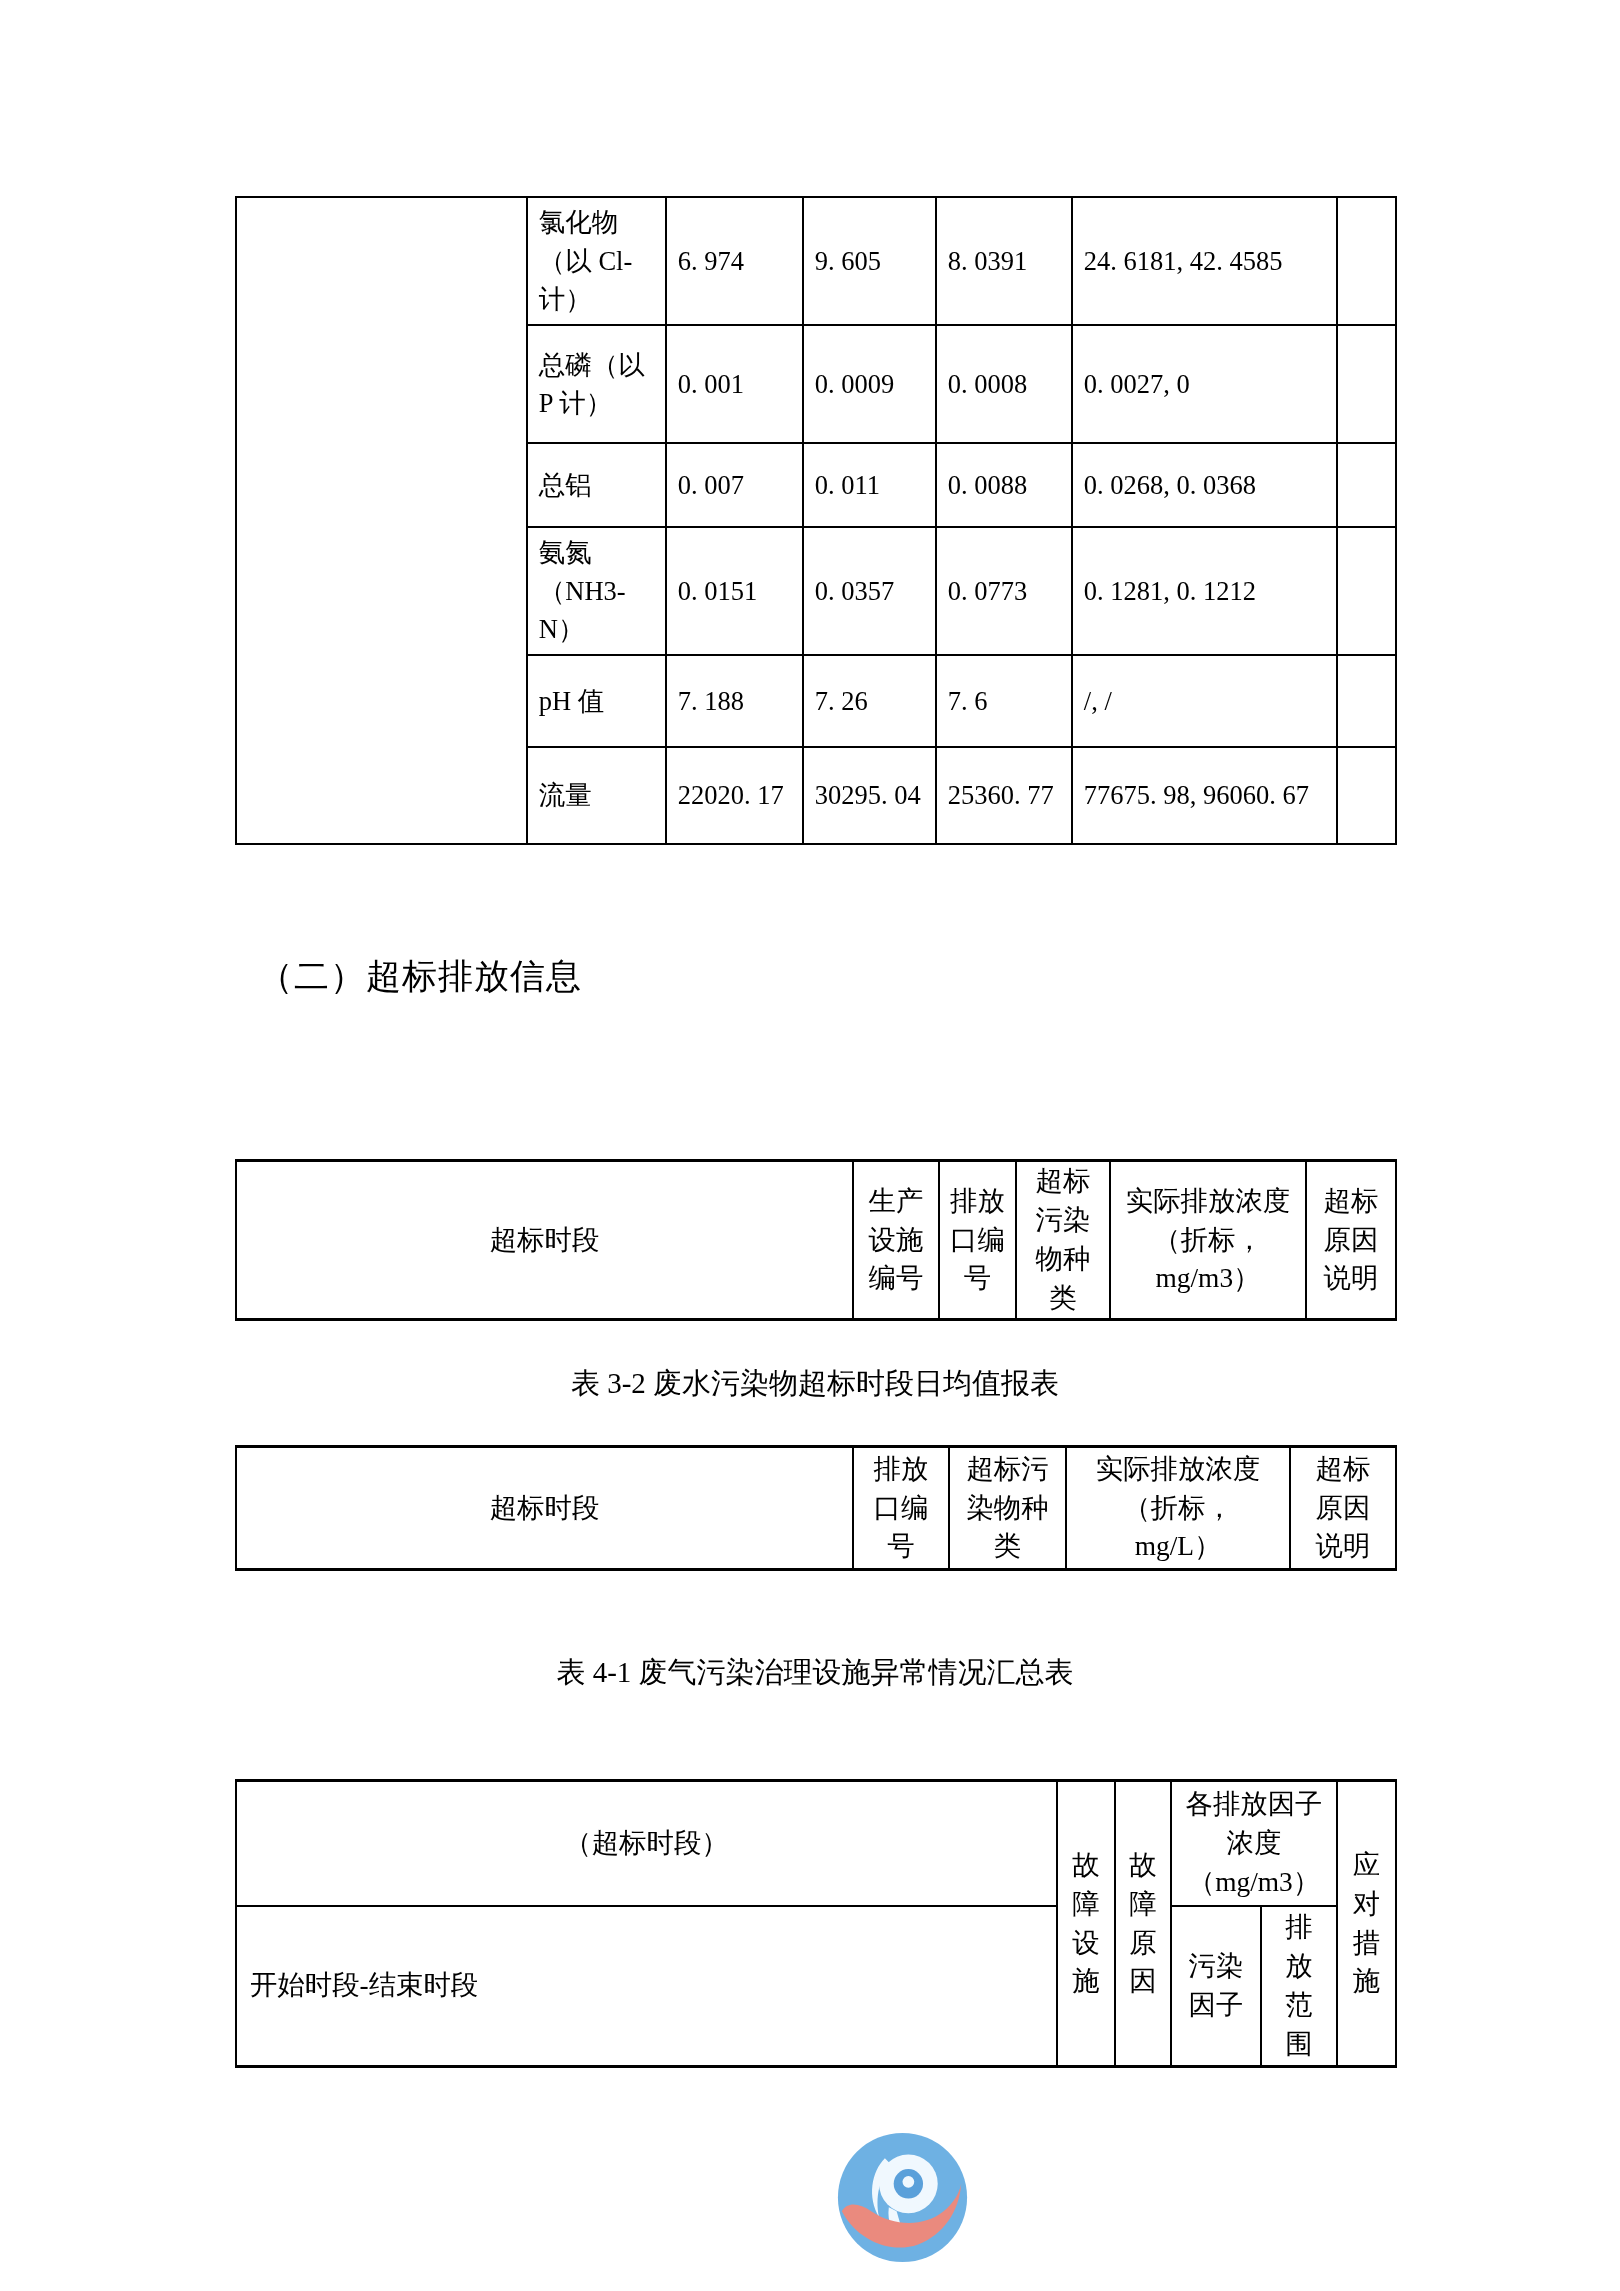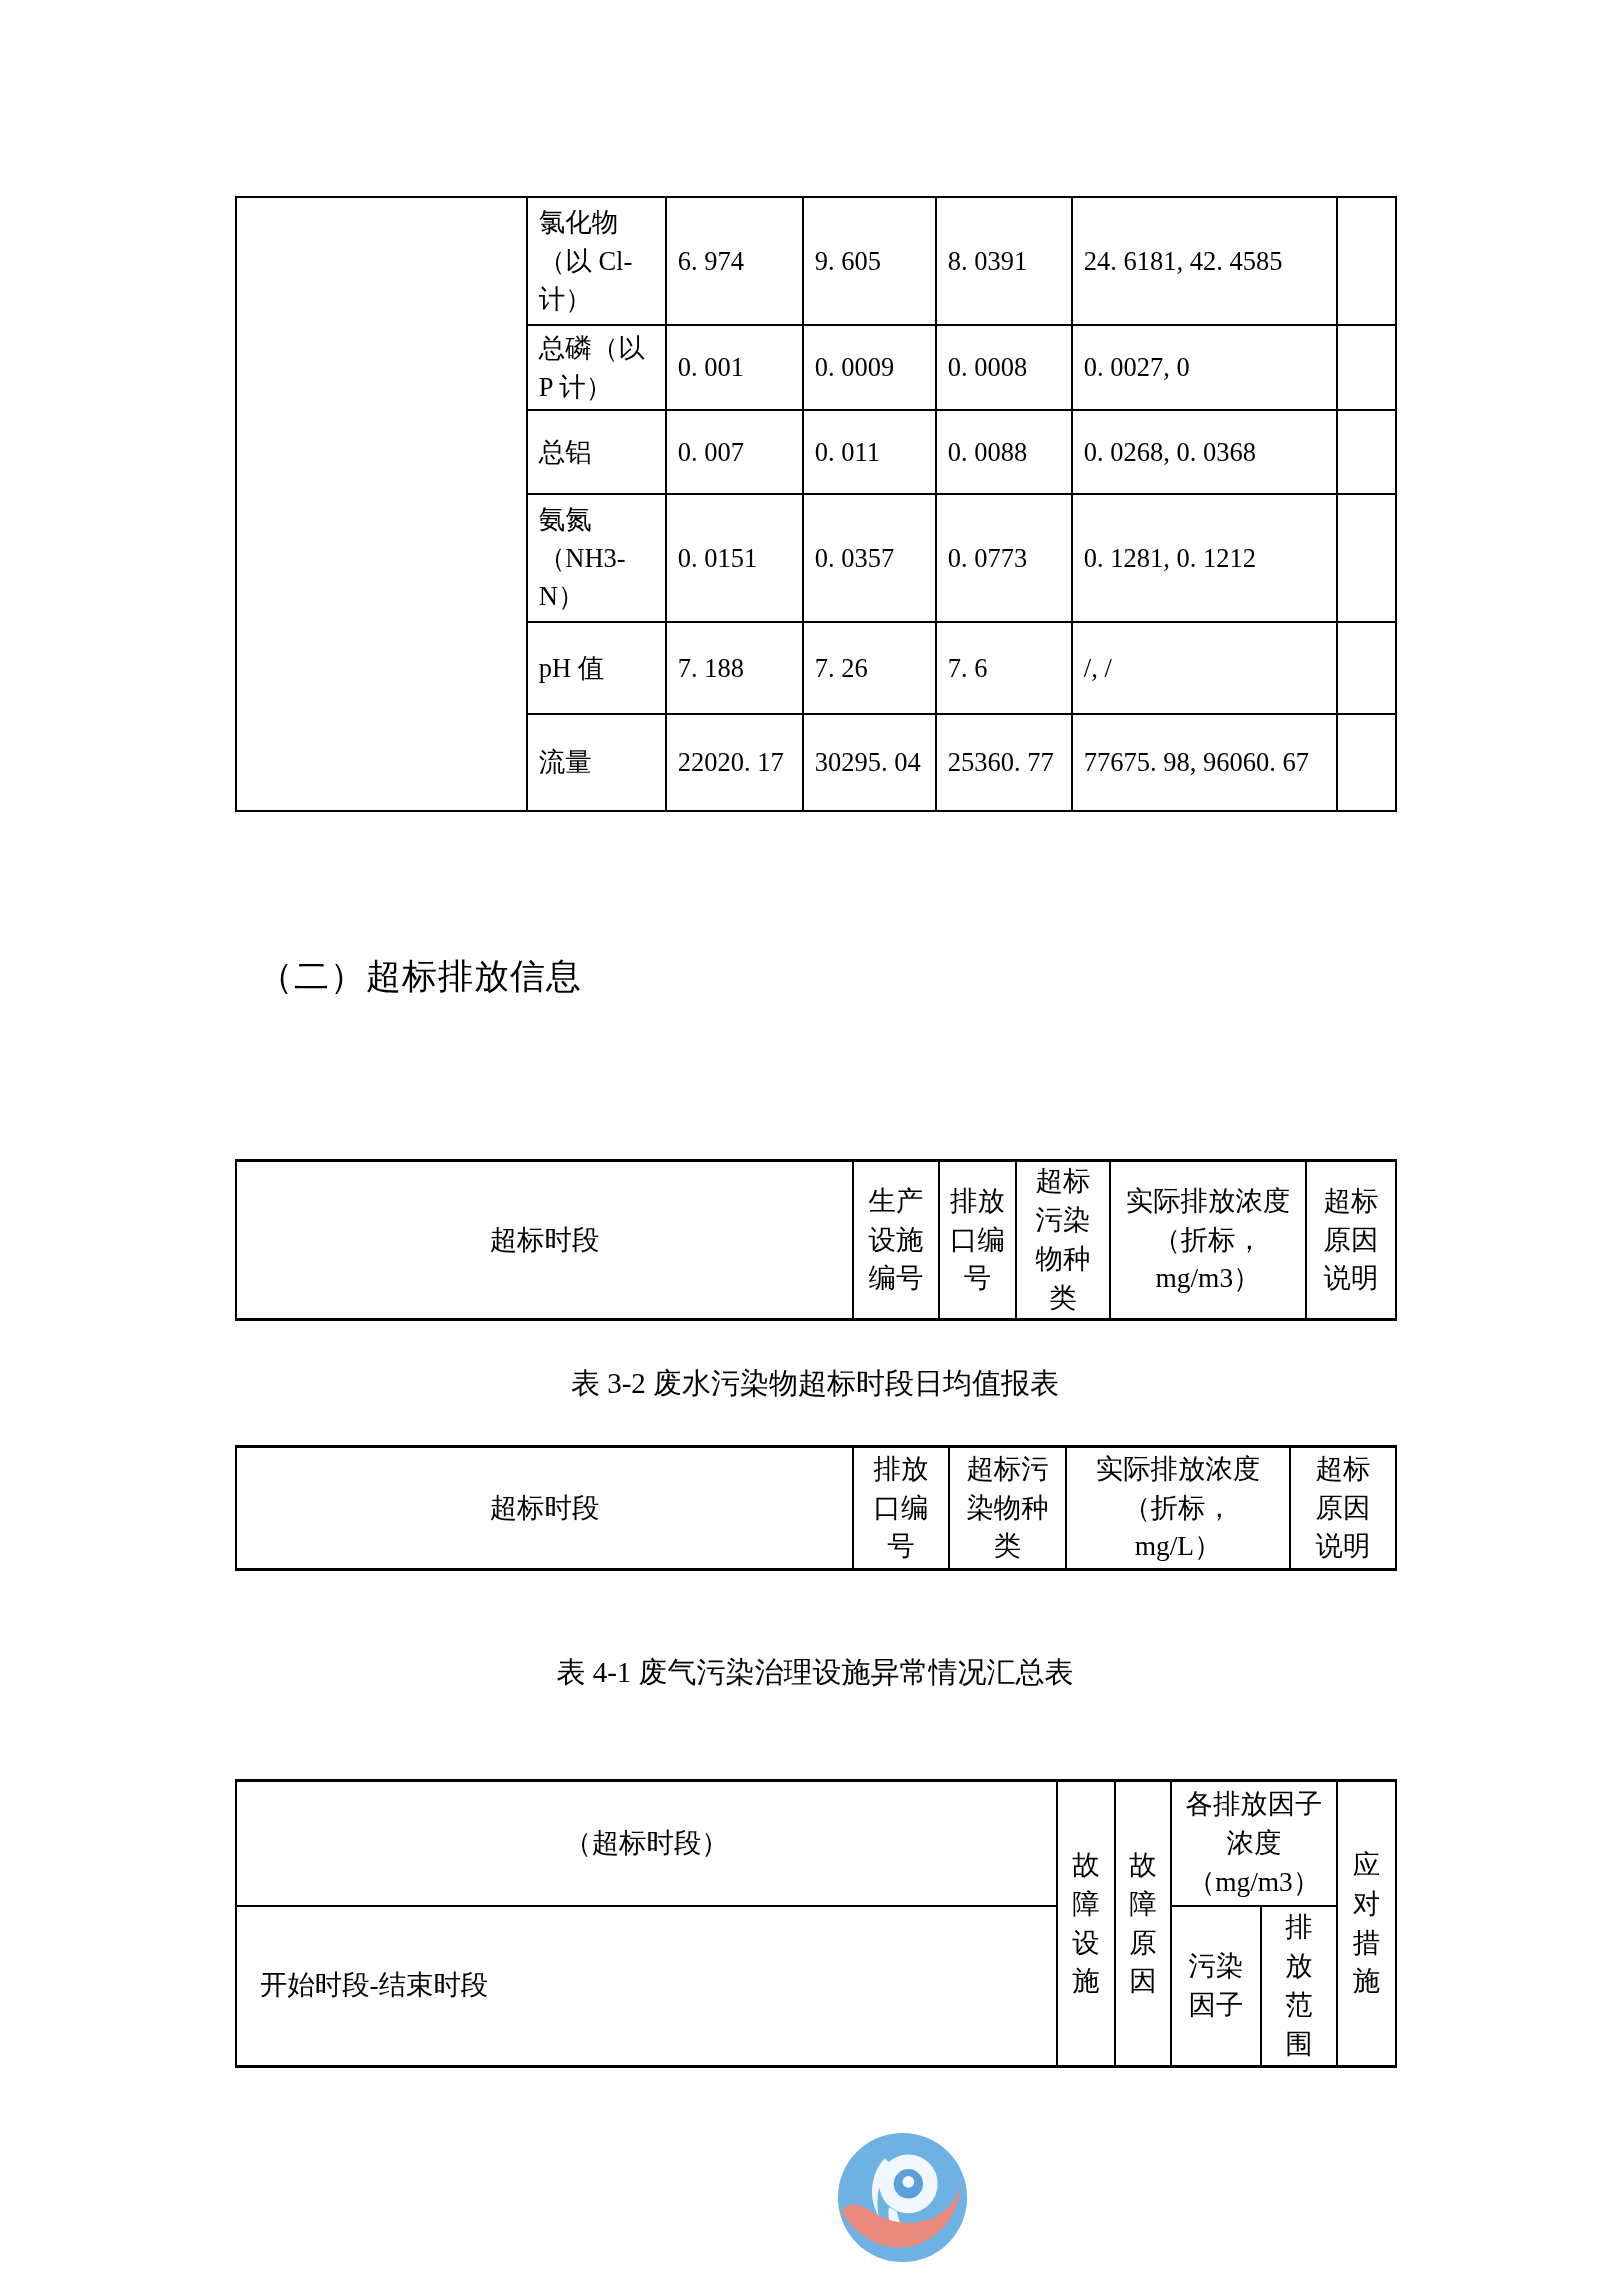--- a/index.html
+++ b/index.html
@@ -24,21 +24,21 @@
   }
   
   #t1{left:235px;top:196px;width:1160px;border:2.9px solid #000;}
   #t1 td{text-align:left;padding-left:10.8px;}
   
   .rpt{border-top:3.9px solid #000;border-bottom:3.9px solid #000;border-left:2px solid #000;border-right:2px solid #000;}
   .rpt td{text-align:center;font-size:27.4px;line-height:1.42;padding:0 2px;}
   #t31{left:235px;top:1159px;width:1160px;}
   #t32{left:235px;top:1445px;width:1160px;}
   #t41{left:235px;top:1779px;width:1160px;}
-  #t41 td.lft{text-align:left;padding-left:23px;}
+  #t41 td.lft{text-align:left;padding-left:13px;}
   .vt{line-height:1.62;}          
   .sub2{line-height:1.42;}
   
   .note{position:absolute;left:245px;top:885px;font-size:27.4px;}
   .sec-heading{position:absolute;left:258px;font-size:35px;letter-spacing:1px;}
   #h2{top:953px;}
   #h3{top:1576px;}
   .tbl-title{position:absolute;left:235px;width:1160px;text-align:center;font-size:29px;}
   #title31{top:1078px;}
   #title32{top:1364px;}
@@ -72,21 +72,21 @@
       <td rowspan="6"></td>
       <td>氯化物
 （以 Cl-
 计）</td>
       <td>6. 974</td>
       <td>9. 605</td>
       <td>8. 0391</td>
       <td>24. 6181, 42. 4585</td>
       <td></td>
     </tr>
-    <tr style="height:85px">
+    <tr style="height:118px">
       <td>总磷（以
 P 计）</td>
       <td>0. 001</td>
       <td>0. 0009</td>
       <td>0. 0008</td>
       <td>0. 0027, 0</td>
       <td></td>
     </tr>
     <tr style="height:84px">
       <td>总铝</td>

